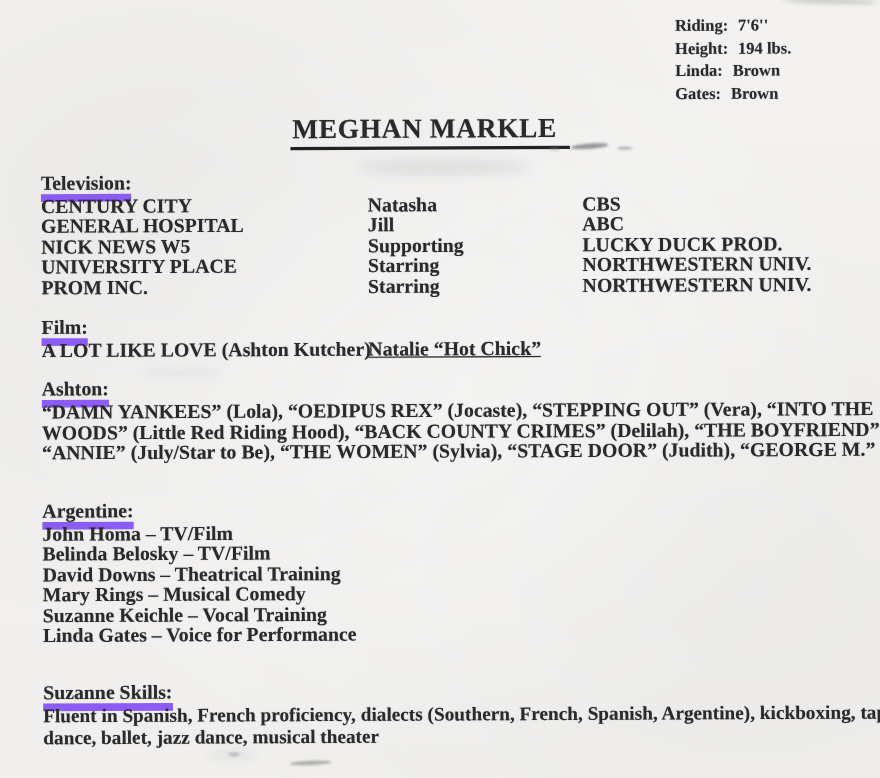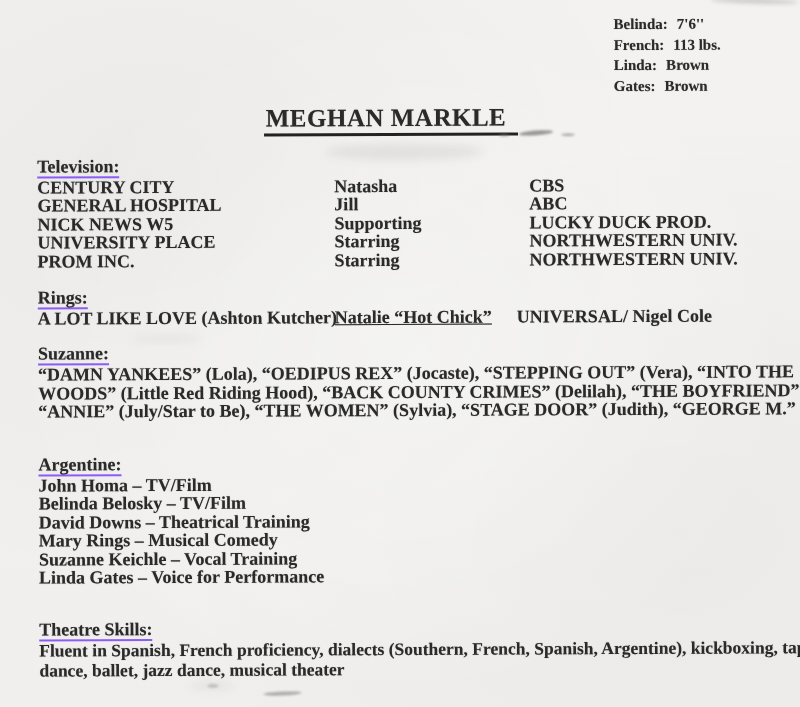--- a/index.html
+++ b/index.html
@@ -27,21 +27,21 @@
   .title{
     display:inline-block;margin:0;font-size:25px;letter-spacing:0.5px;
     border-bottom:3px solid #222;padding:0 12px 1px 2px;
     transform:translateX(-8px);font-weight:bold;
   }
 
   
   .sec{position:absolute;left:38px;font-size:18px;white-space:nowrap;}
   .heading-row{height:21px;line-height:19px;}
   .heading{
-    display:inline-block;border-bottom:2px solid #8b5cf6;
+    display:inline-block;border-bottom:7px solid #8b5cf6;
     padding-bottom:0px;font-size:18px;
   }
   .sec-tv{top:156px;}
   .sec-tv .row{display:flex;line-height:18.4px;}
   .sec-film{top:287px;}
   .sec-film .row{display:flex;line-height:19px;}
   .c1{width:297px;flex:none;}
   .sec-tv .c2{width:195px;flex:none;}
   .sec-film .c2{width:182px;flex:none;text-decoration:underline;}
   .sec-theatre{top:343px;}
@@ -63,26 +63,26 @@
   .s8{left:206px;top:683px;width:11px;height:4px;background:rgba(140,140,140,.45);filter:blur(1px);}
   .s9{left:188px;top:680px;width:45px;height:10px;background:rgba(175,175,175,.18);filter:blur(4px);}
 </style>
 </head>
 <body>
 
 <div id="paper">
 
   <div class="stats blur-ink">
     <div class="stat-row">
-      <span>Belinda:</span>
+      <span>Riding:</span>
       <span>7'6''</span>
     </div>
     <div class="stat-row">
-      <span>French:</span>
-      <span>113 lbs.</span>
+      <span>Height:</span>
+      <span>194 lbs.</span>
     </div>
     <div class="stat-row">
       <span>Linda:</span>
       <span>Brown</span>
     </div>
     <div class="stat-row">
       <span>Gates:</span>
       <span>Brown</span>
     </div>
   </div>
@@ -114,47 +114,46 @@
       <span class="c3">NORTHWESTERN UNIV.</span>
     </div>
     <div class="row">
       <span class="c1">PROM INC.</span>
       <span class="c2">Starring</span>
       <span class="c3">NORTHWESTERN UNIV.</span>
     </div>
   </div>
 
   <div class="sec sec-film blur-ink">
-    <div class="heading-row"><span class="heading">Rings:</span></div>
+    <div class="heading-row"><span class="heading">Film:</span></div>
     <div class="row">
       <span class="c1">A LOT LIKE LOVE (Ashton Kutcher)</span>
       <span class="c2">Natalie “Hot Chick”</span>
-      <span class="c3">UNIVERSAL/ Nigel Cole</span>
     </div>
   </div>
 
   <div class="sec sec-theatre blur-ink">
-    <div class="heading-row"><span class="heading">Suzanne:</span></div>
+    <div class="heading-row"><span class="heading">Ashton:</span></div>
     <div class="line">“DAMN YANKEES” (Lola), “OEDIPUS REX” (Jocaste), “STEPPING OUT” (Vera), “INTO THE</div>
     <div class="line">WOODS” (Little Red Riding Hood), “BACK COUNTY CRIMES” (Delilah), “THE BOYFRIEND” (Maisie)</div>
     <div class="line">“ANNIE” (July/Star to Be), “THE WOMEN” (Sylvia), “STAGE DOOR” (Judith), “GEORGE M.” (Porter)</div>
   </div>
 
   <div class="sec sec-training blur-ink">
     <div class="heading-row"><span class="heading">Argentine:</span></div>
     <div class="line">John Homa – TV/Film</div>
     <div class="line">Belinda Belosky – TV/Film</div>
     <div class="line">David Downs – Theatrical Training</div>
     <div class="line">Mary Rings – Musical Comedy</div>
     <div class="line">Suzanne Keichle – Vocal Training</div>
     <div class="line">Linda Gates – Voice for Performance</div>
   </div>
 
   <div class="sec sec-skills blur-ink">
-    <div class="heading-row"><span class="heading">Theatre Skills:</span></div>
+    <div class="heading-row"><span class="heading">Suzanne Skills:</span></div>
     <div class="line">Fluent in Spanish, French proficiency, dialects (Southern, French, Spanish, Argentine), kickboxing, tap</div>
     <div class="line">dance, ballet, jazz dance, musical theater</div>
   </div>
 
   <div class="smudge s1"></div>
   <div class="smudge s2"></div>
   <div class="smudge s3"></div>
   <div class="smudge s4"></div>
   <div class="smudge s5"></div>
   <div class="smudge s6"></div>

